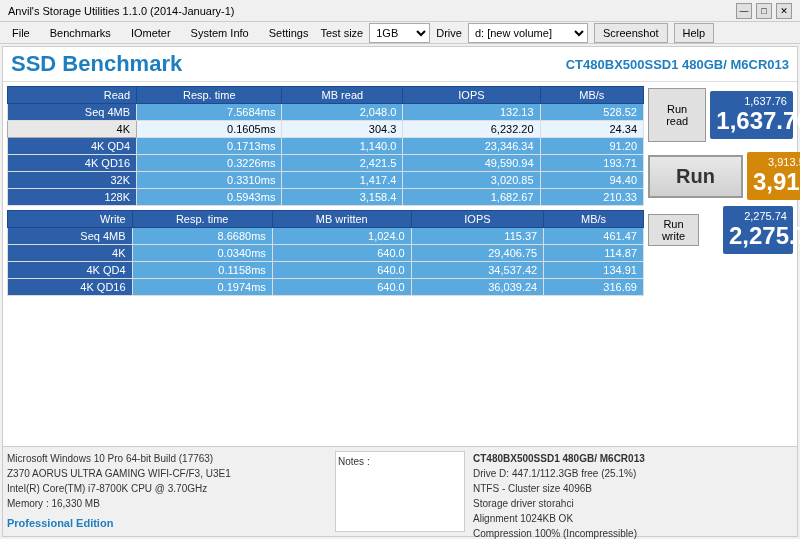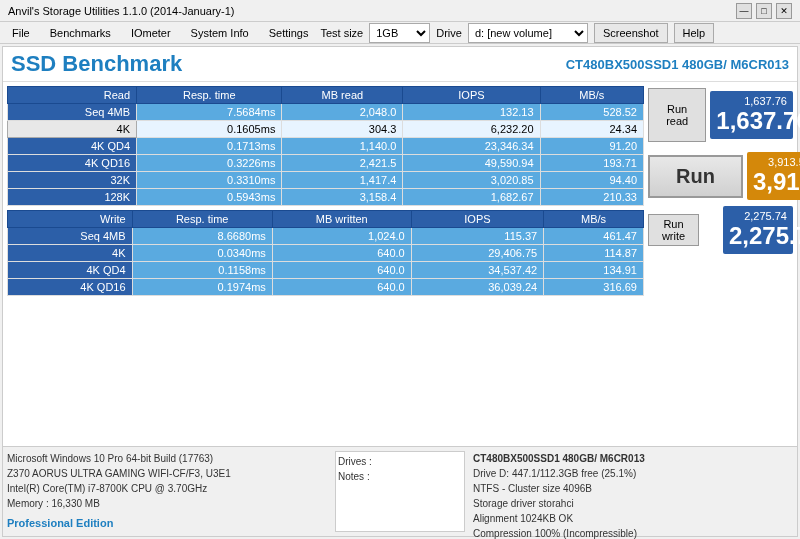--- a/index.html
+++ b/index.html
@@ -413,21 +413,20 @@
 
     <div class="bottom-section">
       <div>Microsoft Windows 10 Pro 64-bit Build (17763)</div>
       <div>Z370 AORUS ULTRA GAMING WIFI-CF/F3, U3E1</div>
       <div>Intel(R) Core(TM) i7-8700K CPU @ 3.70GHz</div>
       <div>Memory : 16,330 MB</div>
       <div class="pro-edition">Professional Edition</div>
     </div>
 
     <div class="bottom-section notes">
-      <div>Drives :</div>
       <div>Notes :</div>
     </div>
 
     <div class="bottom-section drive-info">
       <div style="font-weight:bold;">CT480BX500SSD1 480GB/ M6CR013</div>
       <div>Drive D:  447.1/112.3GB free (25.1%)</div>
       <div>NTFS - Cluster size 4096B</div>
       <div>Storage driver  storahci</div>
       <div>Alignment 1024KB OK</div>
       <div>Compression 100% (Incompressible)</div>

